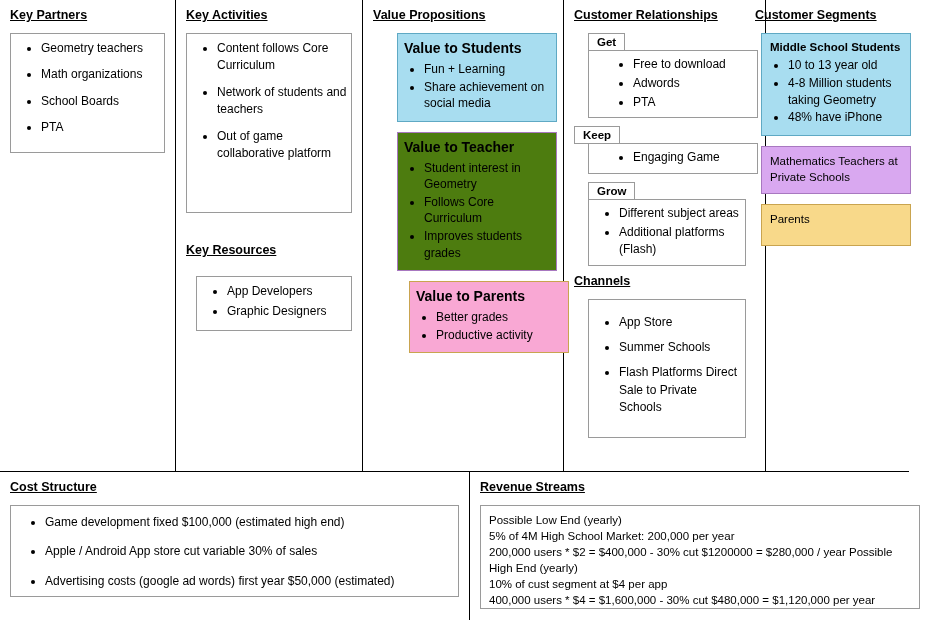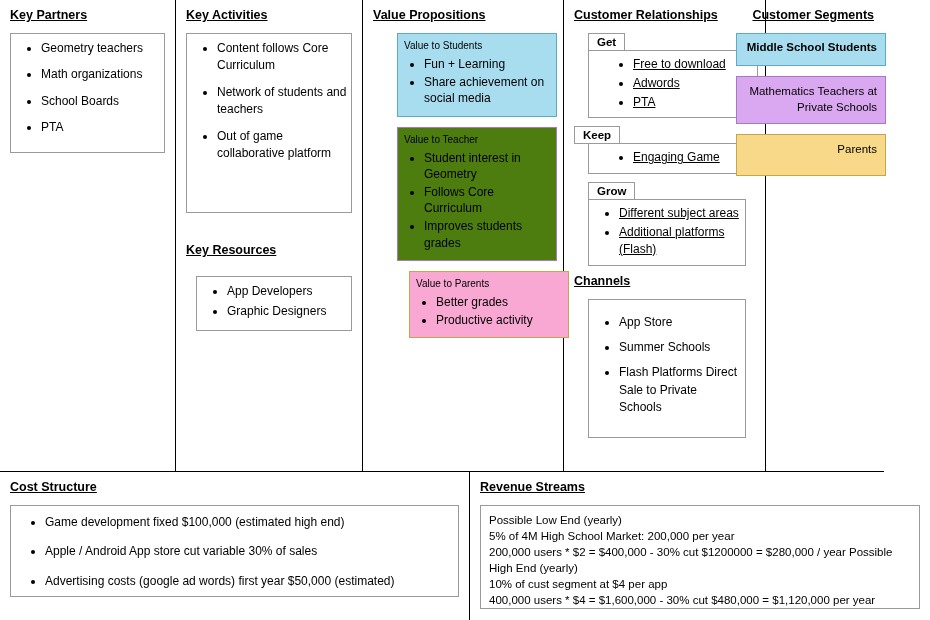--- a/index.html
+++ b/index.html
@@ -62,32 +62,32 @@
     margin-bottom: 3px;
   }
   .plain-list li {
     margin-bottom: 9px;
   }
   
   #col-key-partners { left: 0; width: 176px; }
   #col-key-activities { left: 176px; width: 187px; }
   #col-value-props { left: 363px; width: 201px; }
   #col-customer-rel { left: 564px; width: 202px; }
-  #col-customer-seg { left: 720px; width: 164px; border-right: none; text-align: right; }
+  #col-customer-seg { left: 745px; width: 164px; border-right: none; }
 
   
   .vp-card {
     border: 1px solid #7f7f7f;
     box-sizing: border-box;
     padding: 6px 6px 7px 6px;
     margin-bottom: 10px;
   }
   .vp-card .vp-head {
-    font-weight: normal;
-    font-size: 10px;
+    font-weight: bold;
+    font-size: 14px;
     margin-bottom: 5px;
   }
   .vp-card ul {
     padding-left: 20px;
   }
   .vp-card li {
     margin-bottom: 2px;
     line-height: 1.35;
   }
   .vp-students { background: #a8ddf0; border-color: #5fa9c4; }
@@ -101,21 +101,20 @@
     background: #ffffff;
     font-weight: bold;
     font-size: 11.5px;
     padding: 2px 8px;
     margin-bottom: 0px;
     position: relative;
     z-index: 2;
   }
   .rel-group {
     margin-bottom: 8px;
-    text-decoration: underline;
   }
   .rel-box {
     border: 1px solid #9a9a9a;
     box-sizing: border-box;
     padding: 5px 4px 5px 4px;
     margin-top: -1px;
     background: #ffffff;
   }
   .rel-box ul { padding-left: 40px; }
   .rel-box li { margin-bottom: 2px; line-height: 1.4; }
@@ -274,20 +273,25 @@
         <li>Summer Schools</li>
         <li>Flash Platforms Direct Sale to Private Schools</li>
       </ul>
     </div>
   </div>
 
   <div class="col" id="col-customer-seg">
     <div class="col-title">Customer Segments</div>
     <div class="seg-card seg-blue" style="margin-left:6px; width:150px;">
       <div class="seg-head">Middle School Students</div>
+      <ul>
+        <li>10 to 13 year old</li>
+        <li>4-8 Million students taking Geometry</li>
+        <li>48% have iPhone</li>
+      </ul>
     </div>
     <div class="seg-card seg-purple" style="margin-left:6px; width:150px; height:48px;">
       <div class="seg-plain-text">Mathematics Teachers at Private Schools</div>
     </div>
     <div class="seg-card seg-orange" style="margin-left:6px; width:150px; height:42px;">
       <div class="seg-plain-text">Parents</div>
     </div>
   </div>
 
   <div class="bottom" id="cost-structure">

